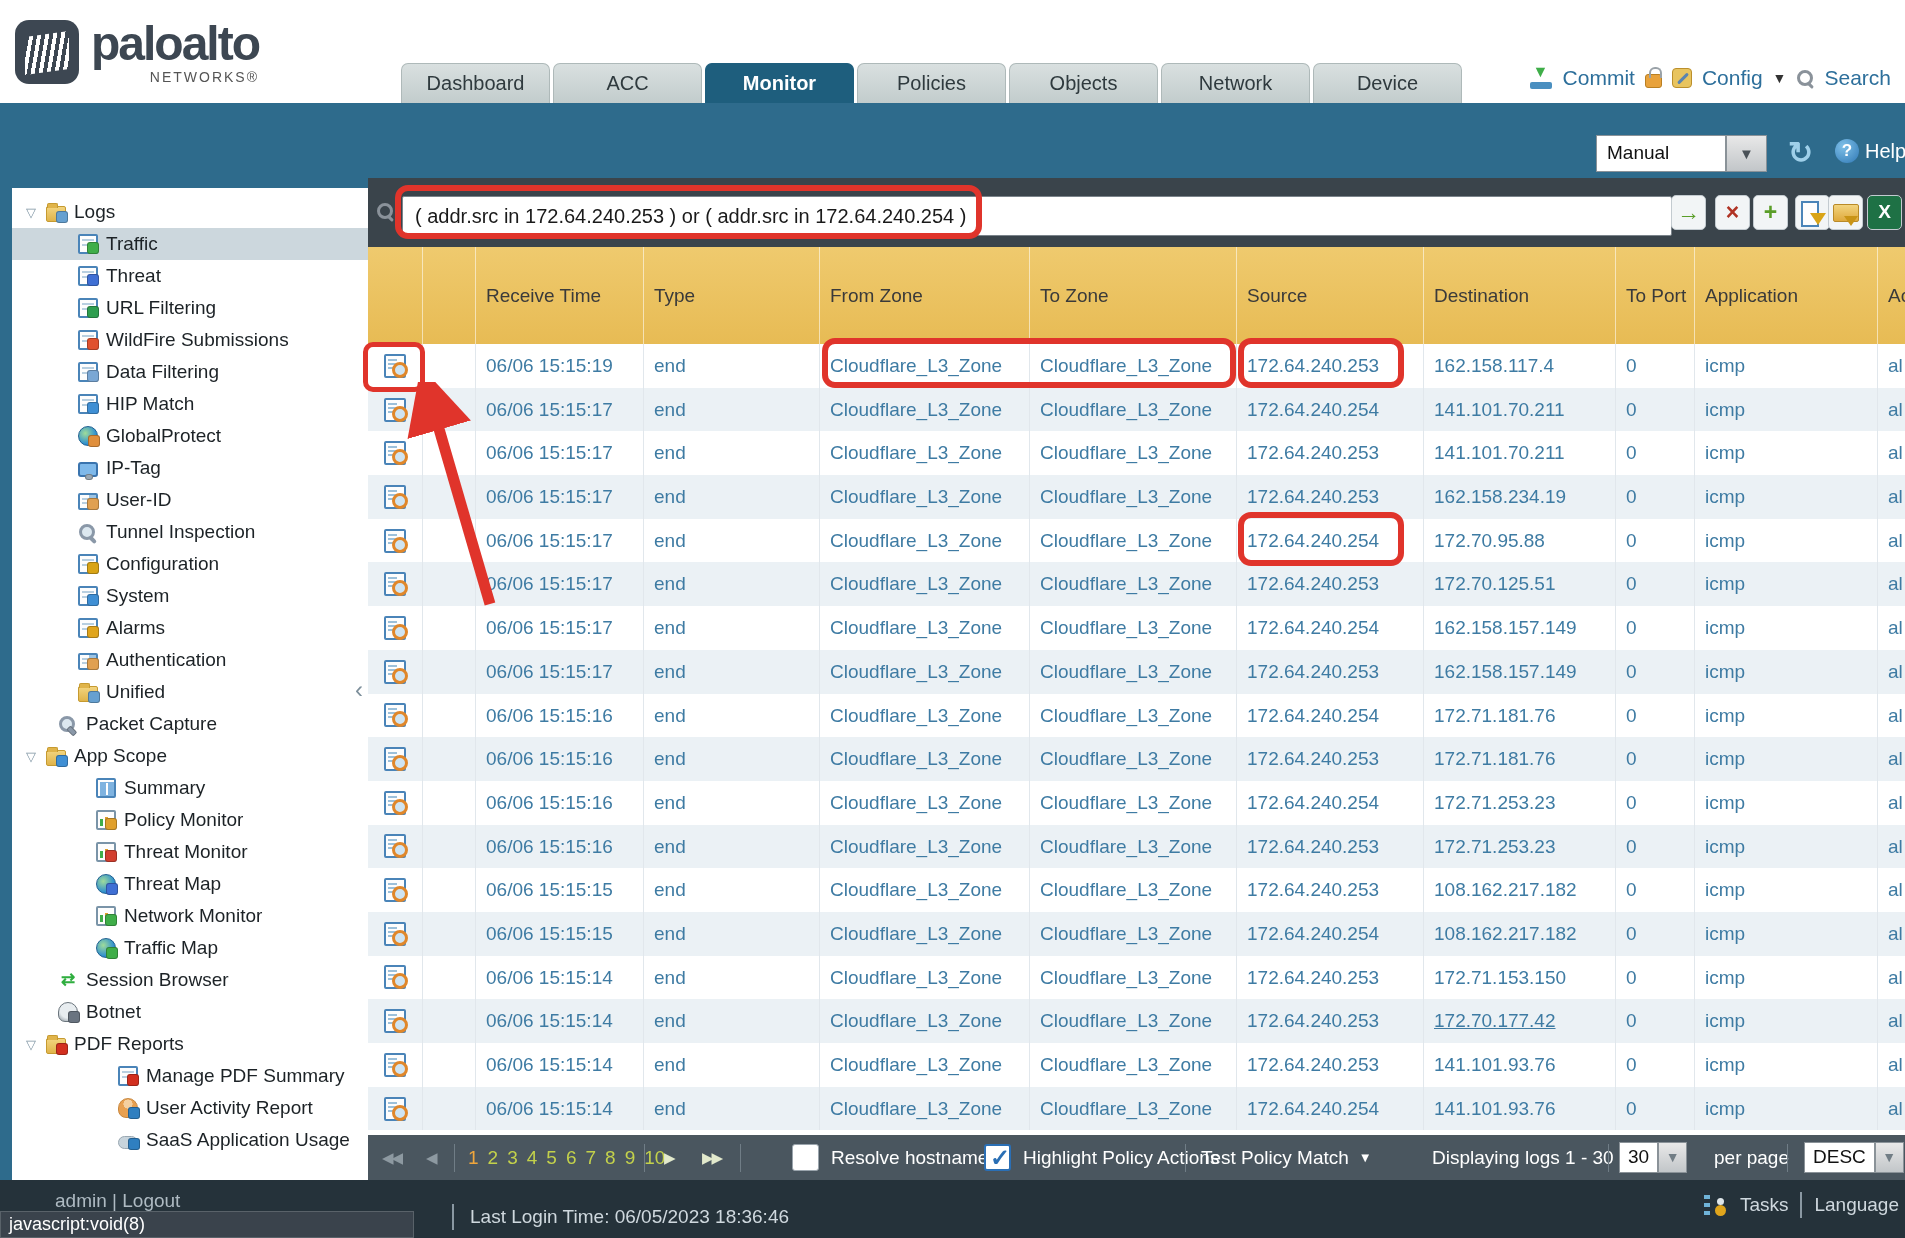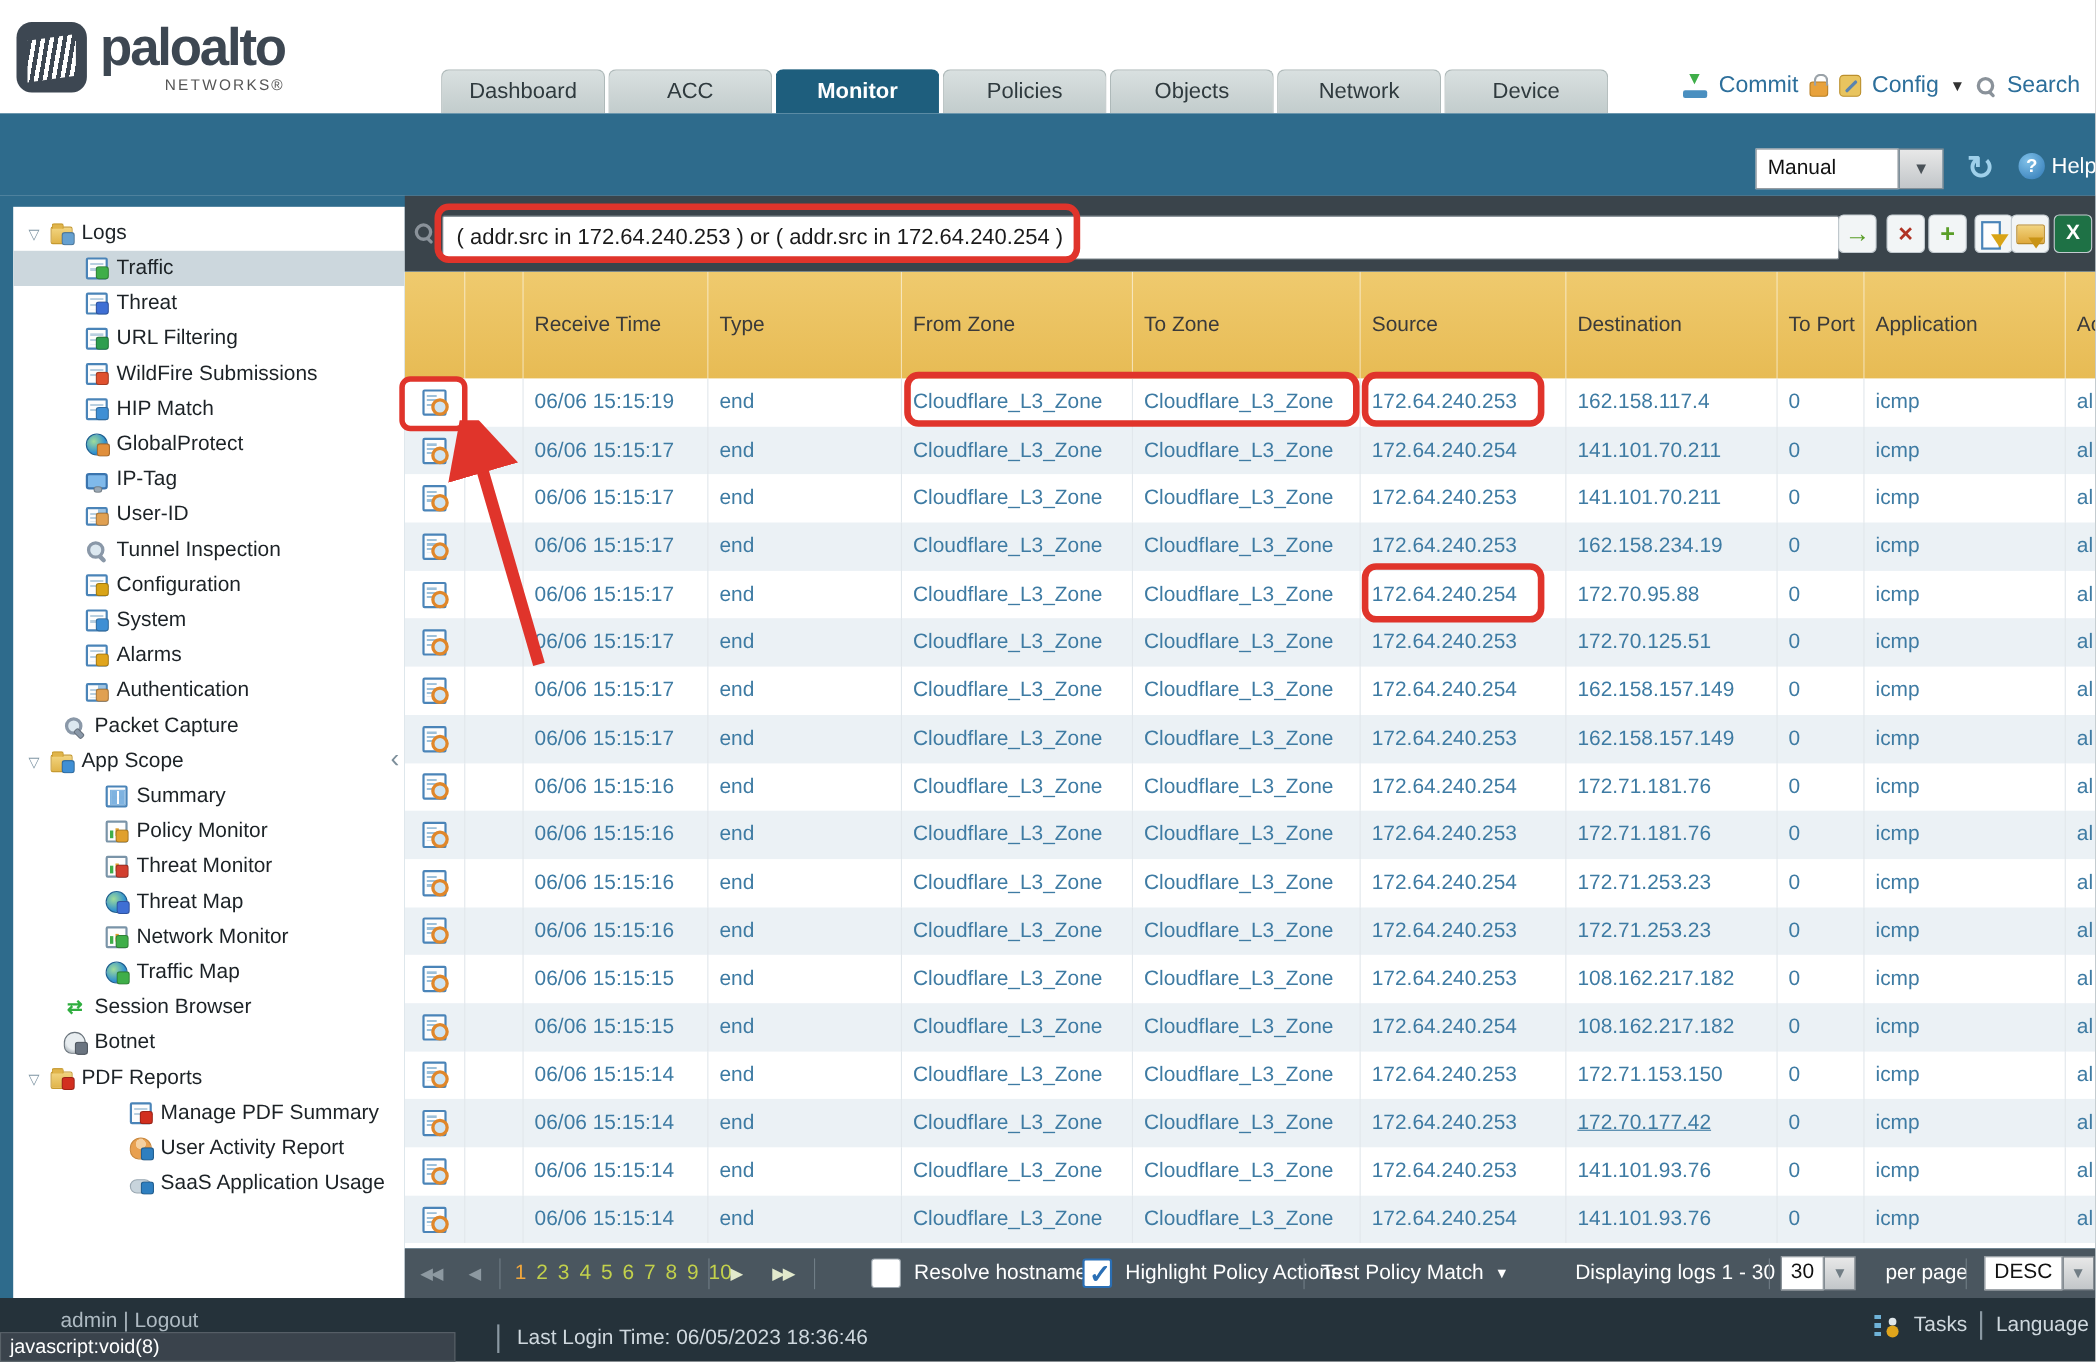--- a/index.html
+++ b/index.html
@@ -194,20 +194,24 @@
         </div>
         <div class="side-item" style="padding-left: 66px;">
           <div class="icon b-doc badge" style="--bc: #2e9e4f;"></div>
           <div class="side-label">URL Filtering</div>
         </div>
         <div class="side-item" style="padding-left: 66px;">
           <div class="icon b-doc badge" style="--bc: #e0512e;"></div>
           <div class="side-label">WildFire Submissions</div>
         </div>
         <div class="side-item" style="padding-left: 66px;">
+          <div class="icon b-doc badge" style="--bc: #7aa7d4;"></div>
+          <div class="side-label">Data Filtering</div>
+        </div>
+        <div class="side-item" style="padding-left: 66px;">
           <div class="icon b-doc badge" style="--bc: #3f8fd4;"></div>
           <div class="side-label">HIP Match</div>
         </div>
         <div class="side-item" style="padding-left: 66px;">
           <div class="icon b-globe badge" style="--bc: #e08f3c;"></div>
           <div class="side-label">GlobalProtect</div>
         </div>
         <div class="side-item" style="padding-left: 66px;">
           <div class="icon b-monitor badge" style="--bc: #66b0e8;"></div>
           <div class="side-label">IP-Tag</div>
@@ -228,20 +232,24 @@
           <div class="icon b-doc badge" style="--bc: #3f8fd4;"></div>
           <div class="side-label">System</div>
         </div>
         <div class="side-item" style="padding-left: 66px;">
           <div class="icon b-doc badge" style="--bc: #e0a51c;"></div>
           <div class="side-label">Alarms</div>
         </div>
         <div class="side-item" style="padding-left: 66px;">
           <div class="icon b-card badge" style="--bc: #e0a051;"></div>
           <div class="side-label">Authentication</div>
+        </div>
+        <div class="side-item" style="padding-left: 66px;">
+          <div class="icon b-folder badge" style="--bc: #66a0d0;"></div>
+          <div class="side-label">Unified</div>
         </div>
         <div class="side-item" style="padding-left: 46px;">
           <div class="icon b-mag badge" style="--bc: #3fae49;"></div>
           <div class="side-label">Packet Capture</div>
         </div>
         <div class="side-item" style="padding-left: 14px;">
           <div class="expander">▽</div>
           <div class="icon b-folder badge" style="--bc: #3f8fd4;"></div>
           <div class="side-label">App Scope</div>
         </div>

